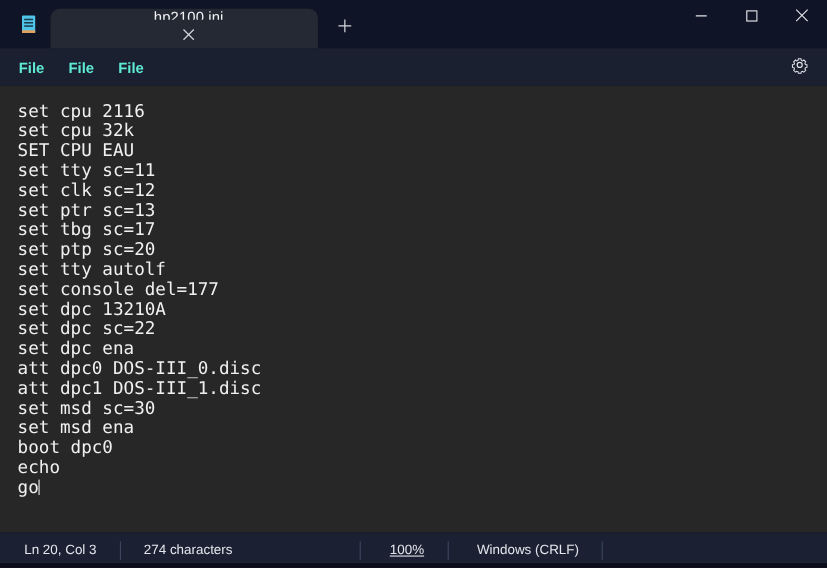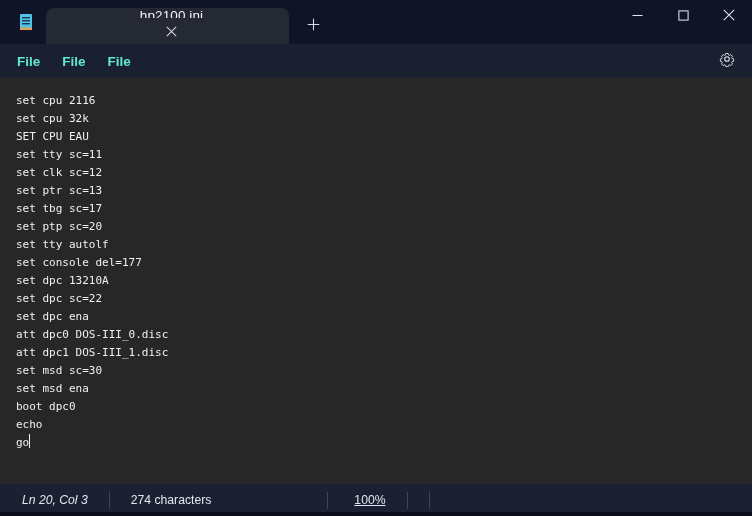--- a/index.html
+++ b/index.html
@@ -150,21 +150,21 @@
     background: #272727;
     overflow: hidden;
   }
 
   .editor {
     position: absolute;
     top: 14px;
     left: 16px;
     right: 0;
     font-family: "DejaVu Sans Mono", monospace;
-    font-size: 11px;
+    font-size: 16px;
     line-height: 18px;
     color: #f0f0f0;
     white-space: pre;
   }
 
   .caret {
     display: inline-block;
     width: 1px;
     height: 14px;
     background: #f0f0f0;
@@ -179,21 +179,21 @@
     width: 752px;
     height: 32px;
     background: #1b2133;
     display: flex;
     align-items: center;
     color: #e3e6ec;
     font-size: 12.2px;
   }
 
   .st { display: flex; align-items: center; height: 32px; }
-  .st-pos   { padding-left: 22px; font-style: italic; }
+  .st-pos   { padding-left: 22px; }
   .st-chars { padding-left: 21px; text-align: right; }
   .st-zoom  { padding-left: 26px; text-decoration: underline; }
   .st-eol   { padding-left: 26px; }
   .st-enc   { padding-left: 26px; }
 
   .sep {
     width: 1px;
     height: 17px;
     background: #3c455c;
     margin-left: 21px;
@@ -322,17 +322,20 @@
     </div>
     <div class="sep"></div>
     <div class="st st-chars">
       <span>274 characters</span>
     </div>
     <div class="sep z"></div>
     <div class="st st-zoom">
       <span>100%</span>
     </div>
     <div class="sep"></div>
+    <div class="st st-eol">
+      <span>Windows (CRLF)</span>
+    </div>
     <div class="sep"></div>
   </div>
 
   <div class="bottom-edge"></div>
 </div>
 
 </body></html>

